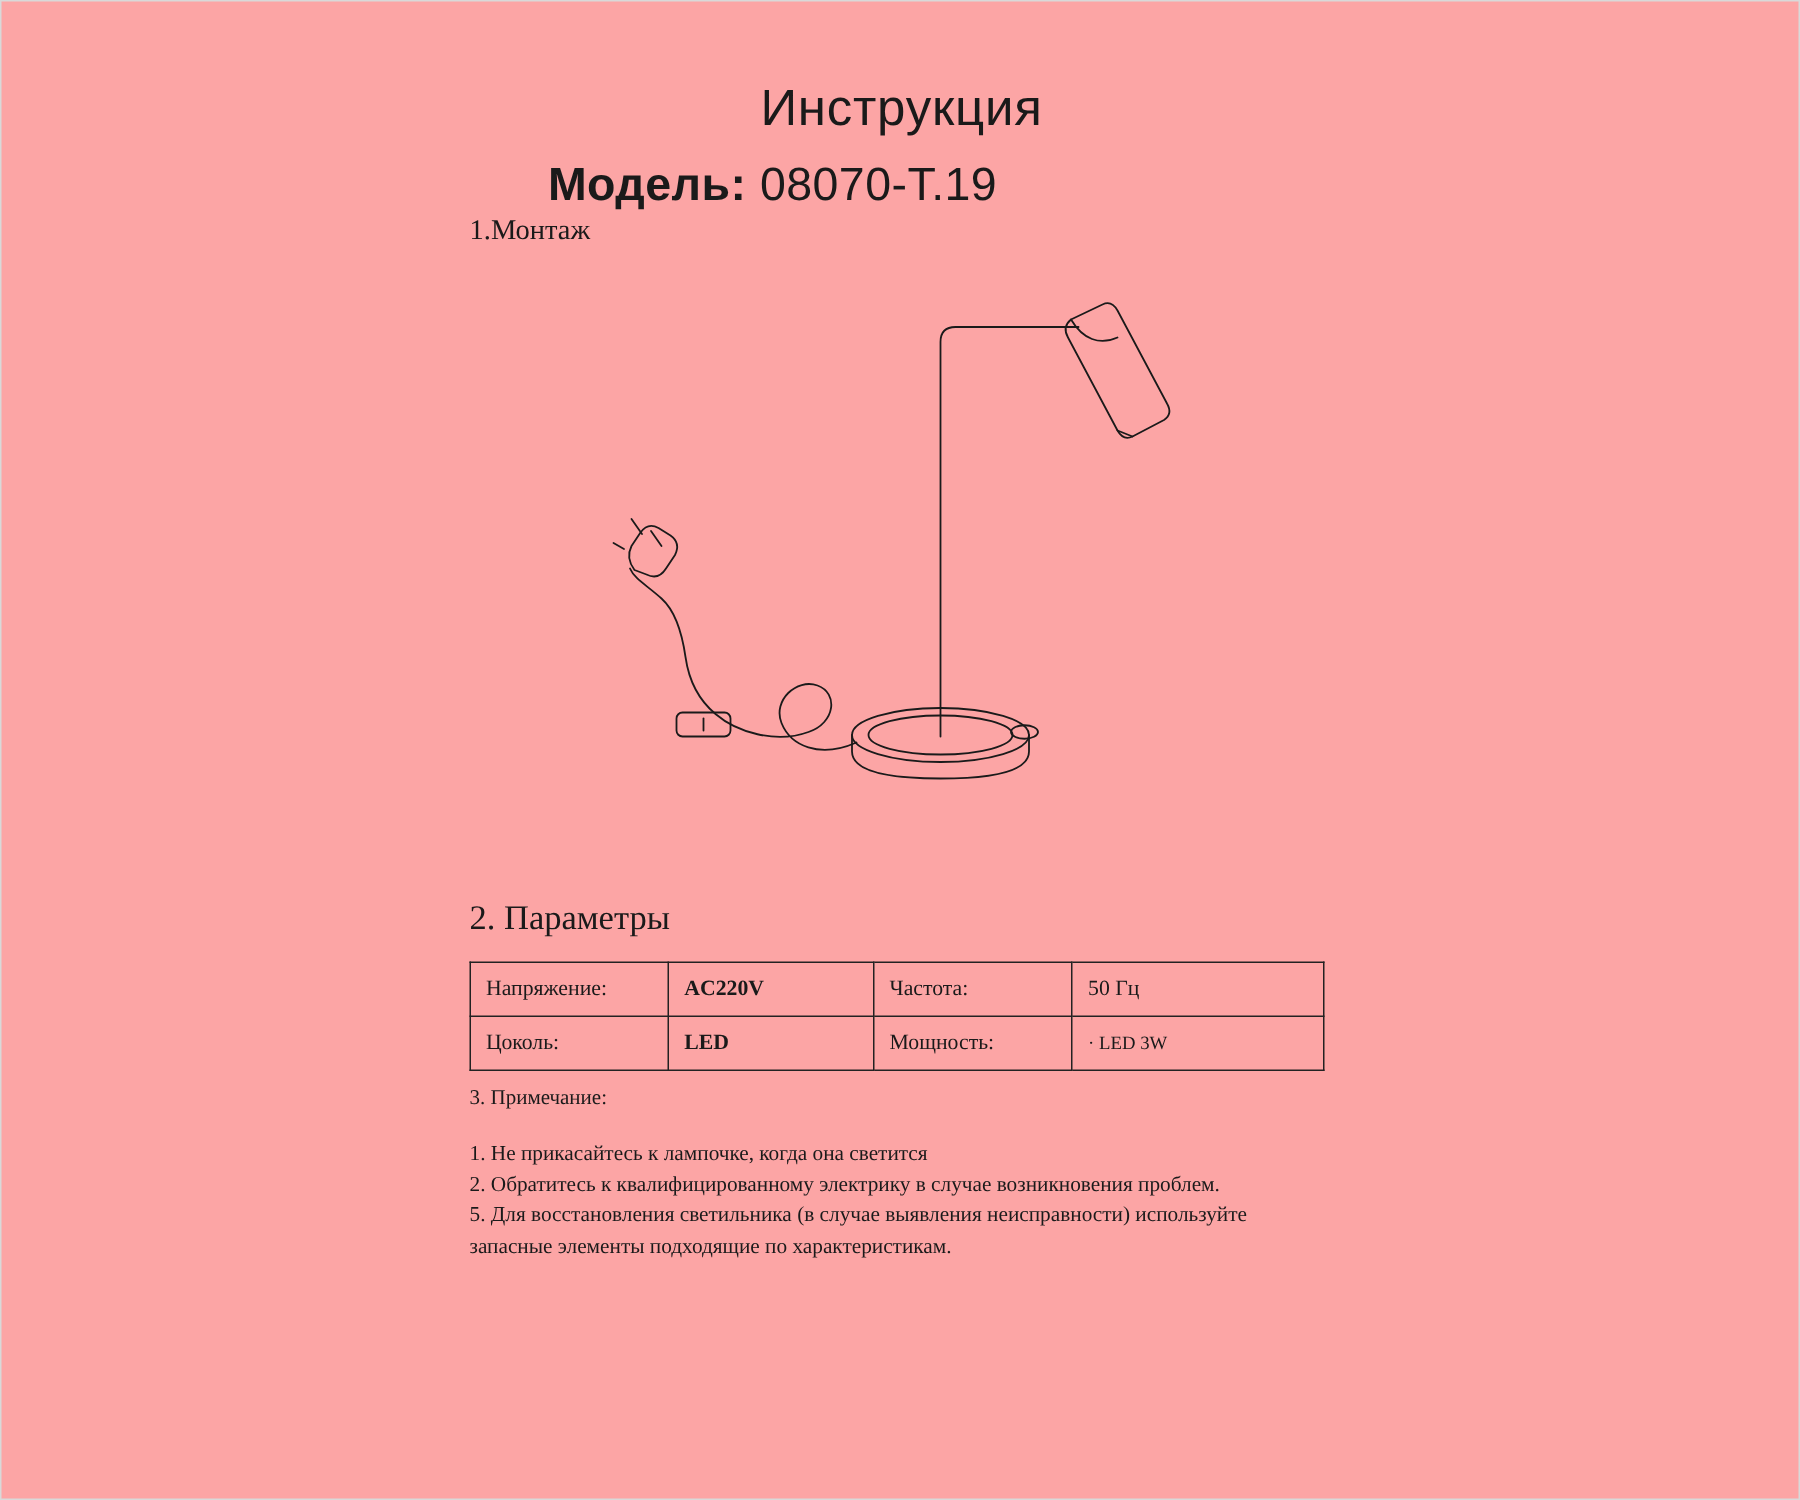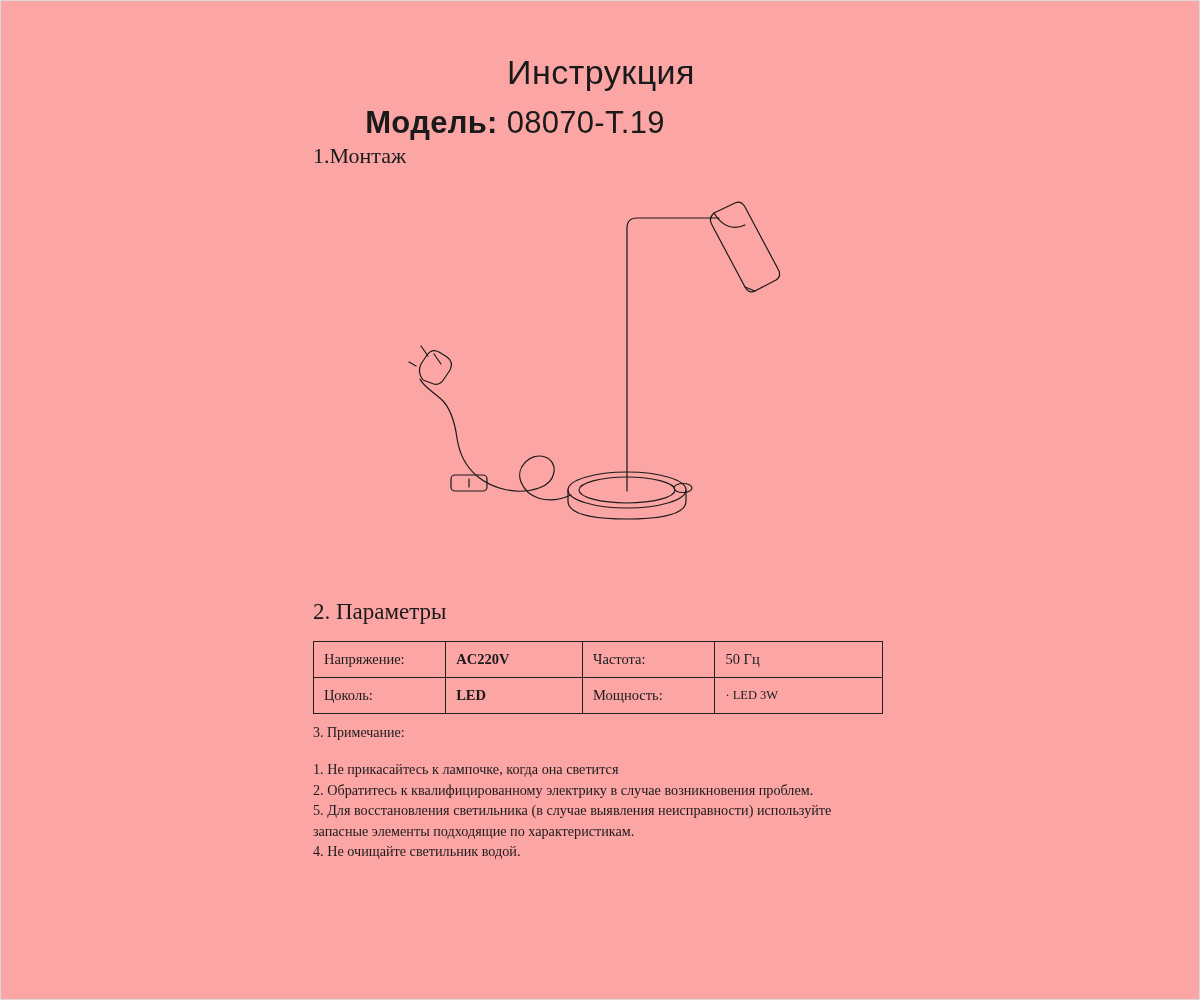--- a/index.html
+++ b/index.html
@@ -47,21 +47,21 @@
     letter-spacing: 0.3px;
   }
   .doc-model .model-value {
     font-weight: 400;
   }
 
   
   .sec-1 {
     position: absolute;
     left: 312px; top: 142px;
-    font-size: 22px;
+    font-size: 19px;
   }
   .sec-2 {
     position: absolute;
     left: 312px; top: 598px;
     font-size: 23px;
   }
   .sec-3 {
     position: absolute;
     left: 312px; top: 724px;
     font-size: 14px;
@@ -182,16 +182,15 @@
       </tr>
     </tbody>
   </table>
 
   <div class="sec-3">3. Примечание:</div>
 
   <div class="notes">
     <p class="note">1. Не прикасайтесь к лампочке, когда она светится</p>
     <p class="note">2. Обратитесь к квалифицированному электрику в случае возникновения проблем.</p>
     <p class="note">5. Для восстановления светильника (в случае  выявления неисправности) используйте запасные элементы подходящие по характеристикам.</p>
-    <p class="note">4. Не очищайте  светильник водой.</p>
   </div>
 
 </div>
 
 </body></html>

